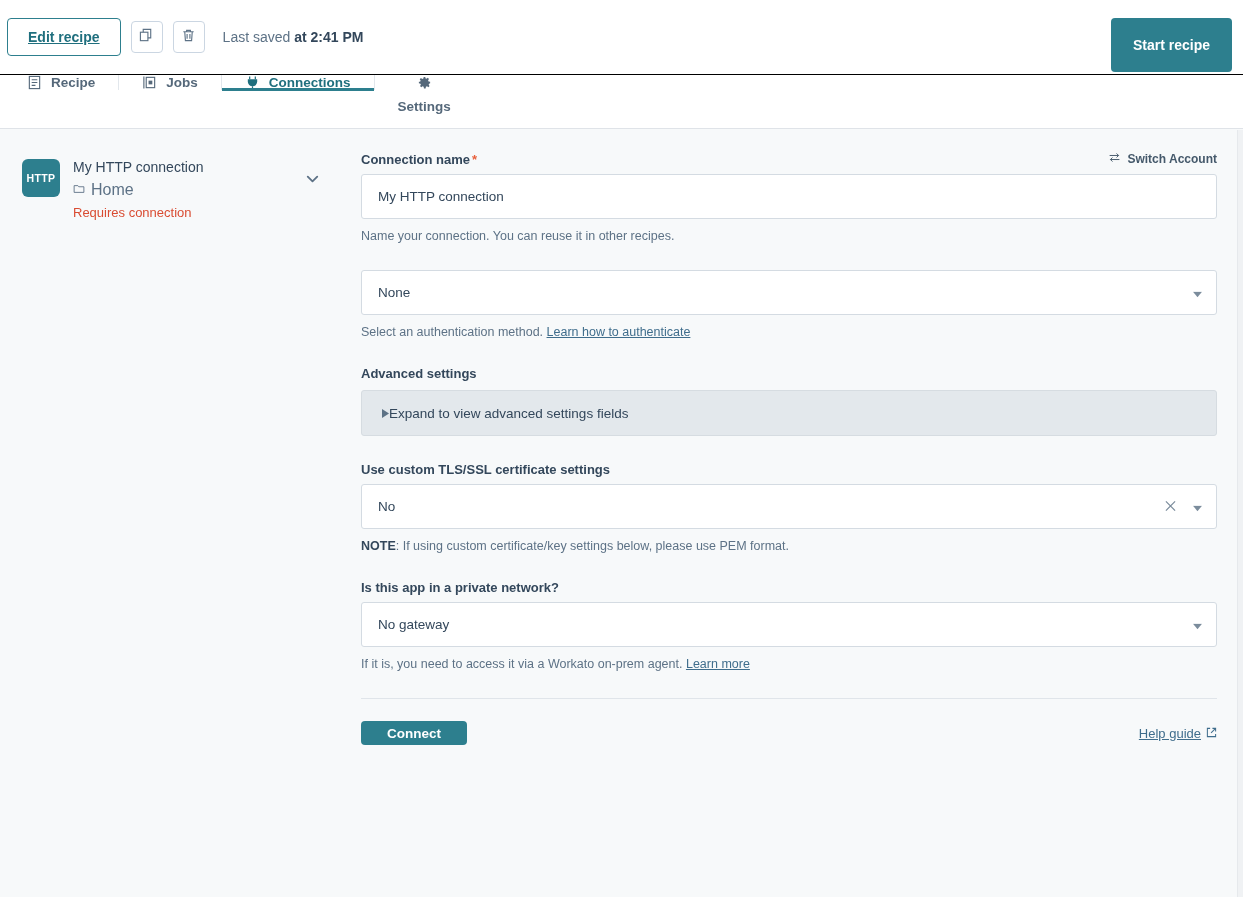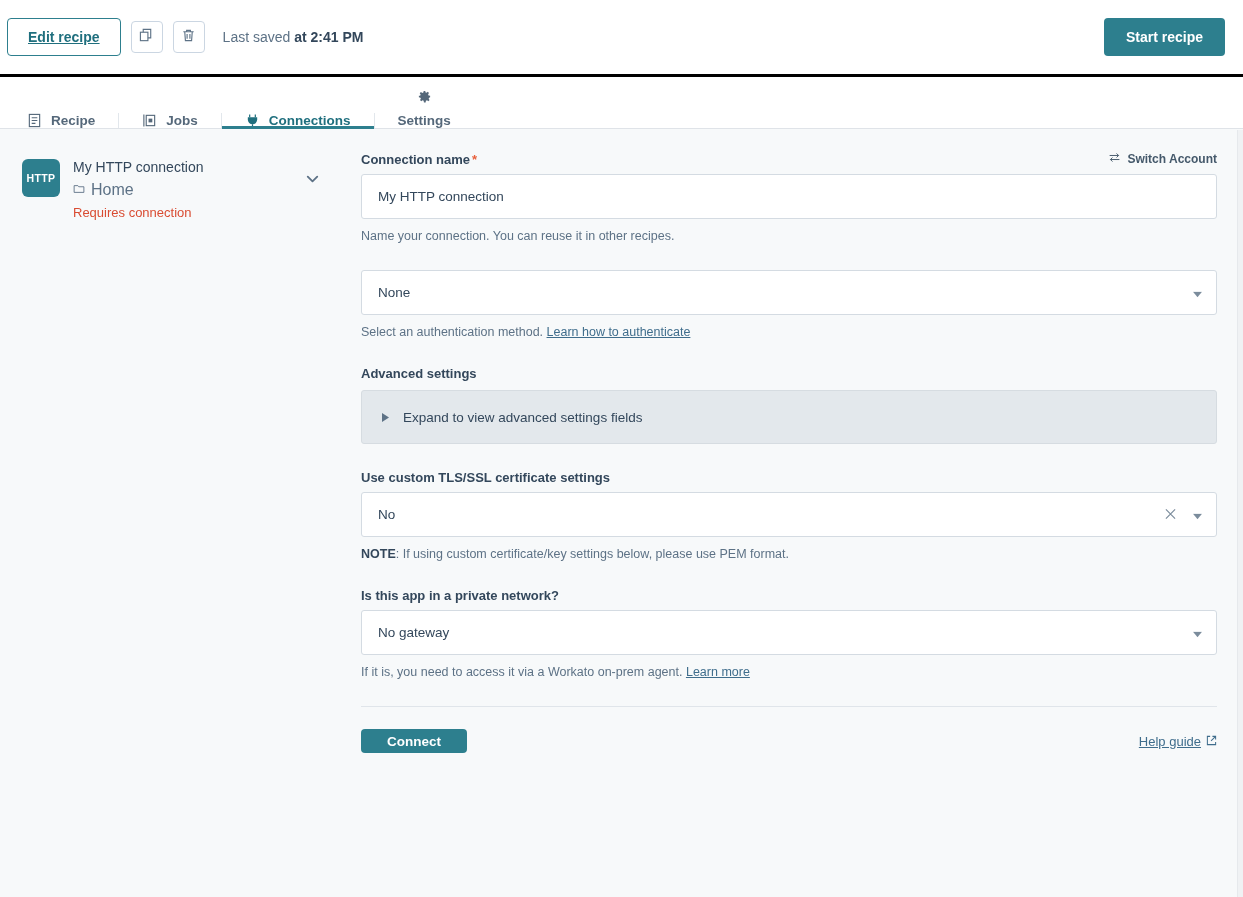--- a/index.html
+++ b/index.html
@@ -49,43 +49,43 @@
   }
   .last-saved {
     margin-left: 18px;
     font-size: 14px;
     color: #5d7286;
     white-space: nowrap;
   }
   .last-saved b { color: #33475b; font-weight: bold; }
   .btn-start-recipe {
     position: absolute;
-    right: 18px;
+    right: 11px;
     top: 18px;
-    height: 38px;
+    height: 54px;
     padding: 9px 22px;
     border: none;
     border-radius: 4px;
     background: #2d7f8e;
     color: #ffffff;
     font-size: 14px;
     font-weight: bold;
     font-family: "Liberation Sans", sans-serif;
     cursor: pointer;
     display: flex; align-items: center; justify-content: center;
   }
 
   
   .tabbar {
     height: 55px;
-    border-top: 3px solid #000000;
+    border-top: 1px solid #000000;
     border-bottom: 1px solid #dfe3e8;
     background: #ffffff;
     display: flex;
-    align-items: flex-end;
+    align-items: flex-start;
     padding-left: 4px;
   }
   .tab {
     display: flex;
     align-items: center;
     gap: 9px;
     padding: 0 23px;
     font-size: 13.5px;
     font-weight: bold;
     color: #55687a;
@@ -226,27 +226,26 @@
     text-decoration: underline;
     cursor: pointer;
   }
   .section-label {
     font-size: 13px;
     font-weight: bold;
     color: #33475b;
     margin-bottom: 9px;
   }
   .expander {
-    height: 54px;
+    height: 46px;
     background: #e3e8ec;
     border: 1px solid #d6dce1;
     border-radius: 3px;
     display: flex;
     align-items: center;
-    gap: 14px;
     padding: 13px 20px;
     font-size: 13.5px;
     color: #33475b;
     cursor: pointer;
   }
   .footer {
     margin-top: 22px;
     border-top: 1px solid #e0e5ea;
     padding-top: 22px;
     display: flex;

